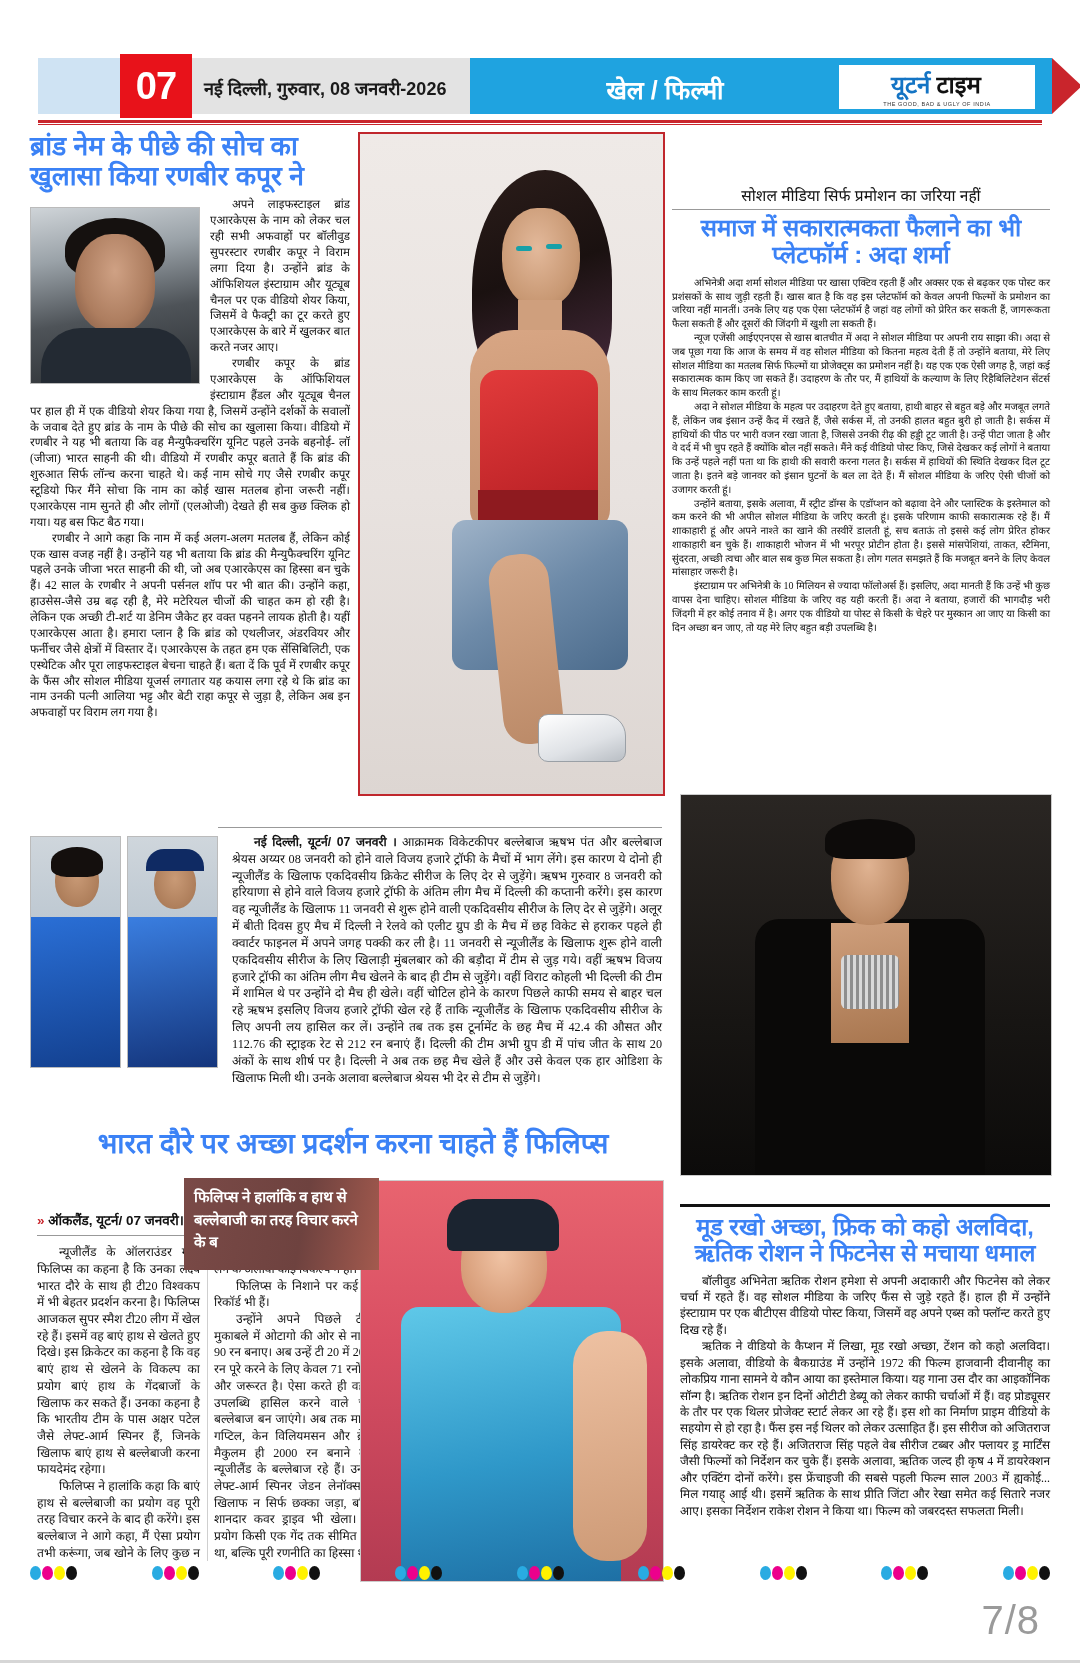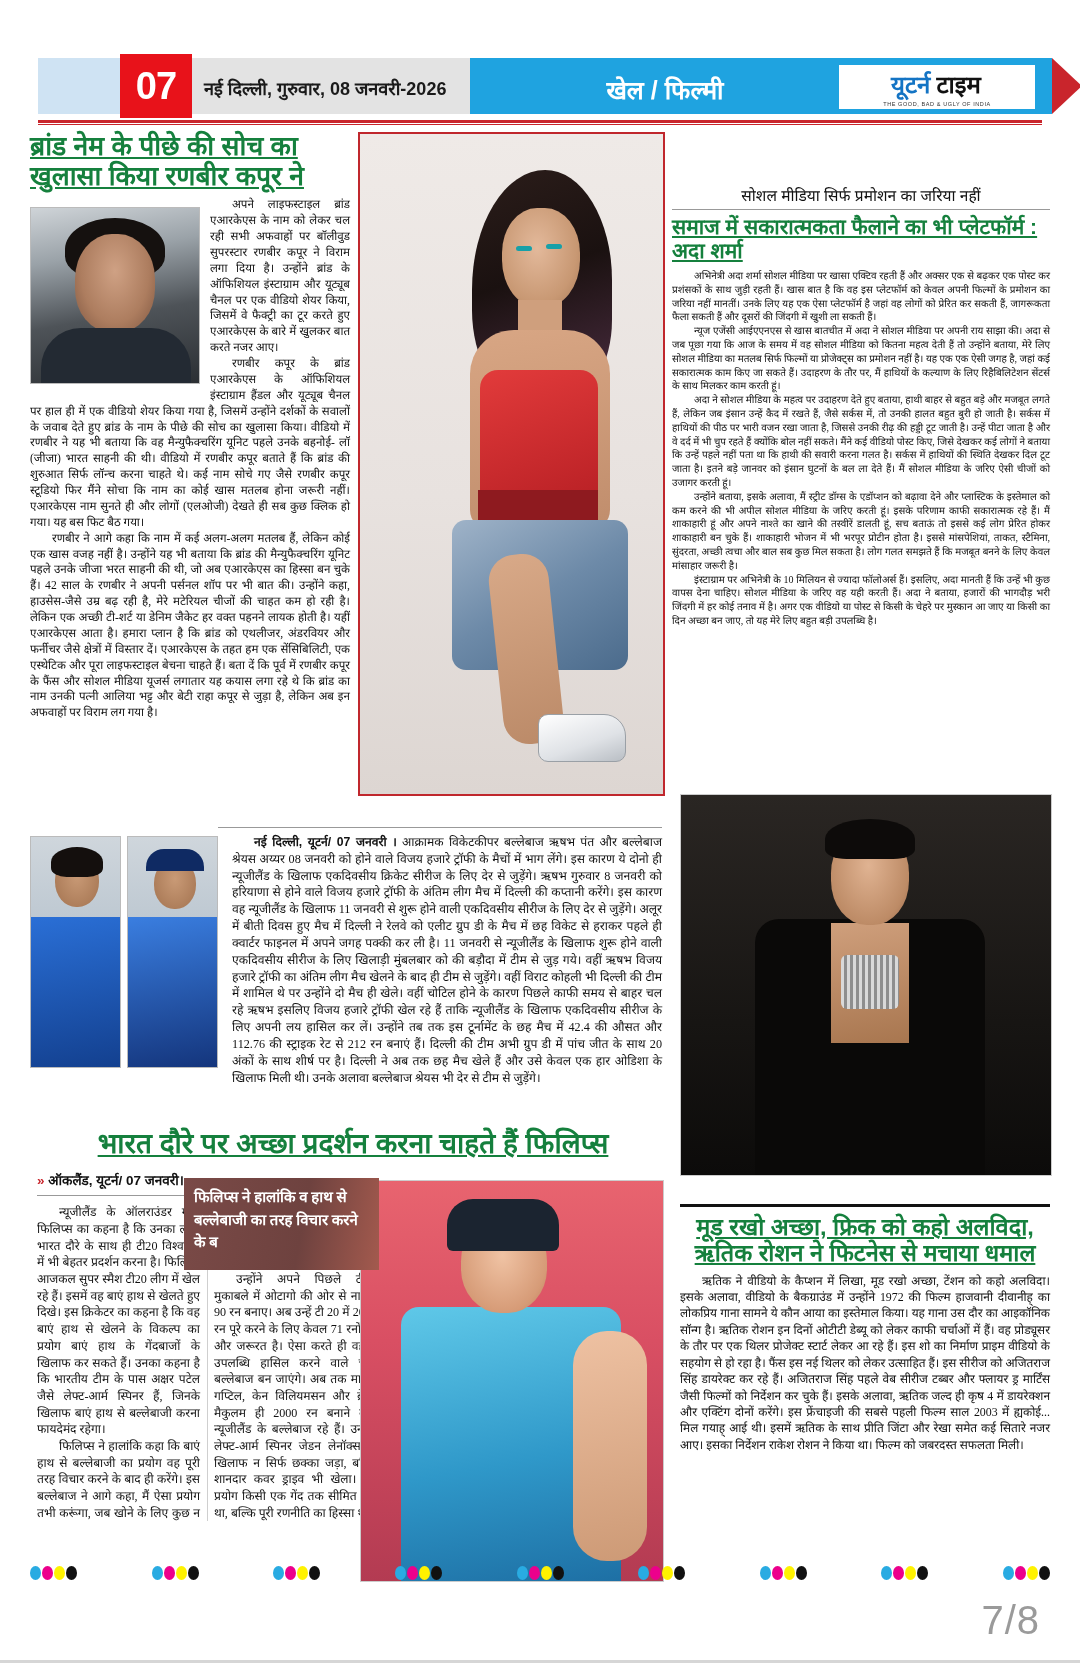--- a/index.html
+++ b/index.html
@@ -33,21 +33,21 @@
      border:1px solid #1fa3e0;z-index:6;display:flex;flex-direction:column;align-items:center;justify-content:center;}
   .logo-line{display:flex;align-items:center;gap:4px;}
   .logo-a{color:#1474c4;font-weight:bold;font-size:24px;font-family:"Liberation Sans",sans-serif;}
   .logo-b{color:#111;font-weight:bold;font-size:24px;font-family:"Liberation Sans",sans-serif;
      background:#fff;padding:0 2px;}
   .logo-tag{font-size:5.5px;letter-spacing:.6px;color:#333;font-family:"Liberation Sans",sans-serif;margin-top:1px;}
   .red-rule{position:absolute;left:38px;top:120px;width:1004px;height:3px;background:#c9252c;}
   .red-rule2{position:absolute;left:38px;top:124px;width:1004px;height:1px;background:#c9252c;}
 
   
-  .hl{font-family:"Liberation Sans",sans-serif;font-weight:bold;color:#15803d;line-height:1.12;text-decoration:underline;}
+  .hl{font-family:"Liberation Sans",sans-serif;font-weight:bold;color:#3b82f6;line-height:1.12;}
   .kicker{font-size:15.5px;color:#111;text-align:center;font-family:"Liberation Sans",sans-serif;}
   .body-txt{font-size:12.1px;line-height:1.38;text-align:justify;color:#111;
      font-family:"Liberation Serif",serif;}
   .body-txt p{margin:0 0 0 0;text-indent:22px;}
   .hr-thin{height:1px;background:#999;width:100%;}
   .hr-thick{height:3px;background:#111;width:100%;}
 
   
   .a1{position:absolute;left:30px;top:132px;width:320px;}
   .a1 .hl{font-size:26.5px;}
@@ -78,21 +78,21 @@
   .cp-belt{position:absolute;left:118px;top:356px;width:120px;height:30px;background:#8e1a1f;}
   .cp-denim{position:absolute;left:92px;top:386px;width:176px;height:150px;border-radius:14px;
      background:linear-gradient(150deg,#9fb3c8 0%,#6d8aa8 50%,#4b6b8c 100%);}
   .cp-leg{position:absolute;left:136px;top:420px;width:60px;height:190px;border-radius:26px;
      background:linear-gradient(170deg,#d8a988 0%,#bb8a68 100%);transform:rotate(-6deg);}
   .cp-shoe{position:absolute;left:178px;top:580px;width:86px;height:46px;border-radius:10px 22px 10px 10px;
      background:linear-gradient(160deg,#ffffff 0%,#dfe2e6 60%,#b9bec4 100%);border:1px solid #9aa0a6;}
 
   
   .a2{position:absolute;left:672px;top:140px;width:378px;margin-top:44px;}
-  .a2 .hl{font-size:21px;}
+  .a2 .hl{font-size:24px;text-align:center;}
   .a2 .body-txt{font-size:10px;}
 
   
   .a3{position:absolute;left:30px;top:818px;width:632px;}
   .a3 .hl{font-size:28px;}
   .a3-sub{font-size:16px;text-align:right;font-family:"Liberation Sans",sans-serif;color:#111;}
   .a3-photos{float:left;width:188px;margin:8px 14px 6px 0;display:flex;gap:6px;}
   .ph-pant,.ph-iyer{width:91px;height:230px;border:1px solid #bbb;position:relative;overflow:hidden;
      background:linear-gradient(180deg,#cfd6dc 0%,#9fb0bf 100%);}
   .ph-pant .jersey{position:absolute;left:0;bottom:0;width:91px;height:150px;
@@ -104,21 +104,21 @@
      background:linear-gradient(170deg,#3a7ee0 0%,#14357c 100%);}
   .ph-iyer .head{position:absolute;left:26px;top:22px;width:42px;height:50px;border-radius:48%;
      background:radial-gradient(ellipse at 50% 40%,#c99a76 0%,#a2724f 100%);}
   .ph-iyer .cap{position:absolute;left:18px;top:12px;width:58px;height:22px;border-radius:18px 18px 0 0;background:#0f2a63;}
   .a3 .body-txt{font-size:12.2px;}
   .byline{font-weight:bold;font-family:"Liberation Sans",sans-serif;}
 
   
   .a4{position:absolute;left:37px;top:1128px;width:632px;}
   .a4 .hl{font-size:28px;text-align:center;}
-  .a4-loc{font-size:13.5px;font-weight:bold;font-family:"Liberation Sans",sans-serif;color:#111;}
+  .a4-loc{font-size:13.5px;font-weight:bold;font-family:"Liberation Sans",sans-serif;color:#111;margin-top:40px;}
   .a4-loc .arrow{color:#c9252c;font-weight:bold;}
   .quotebox{position:absolute;left:184px;top:1178px;width:195px;height:92px;
      background:linear-gradient(100deg,#7a4a47 0%,#6e423f 60%,#a35a4e 100%);
      color:#fff;font-family:"Liberation Serif",serif;font-weight:bold;font-size:15px;line-height:1.5;
      padding:8px 10px;box-sizing:border-box;overflow:hidden;z-index:4;}
   .a4-photo{position:absolute;left:360px;top:1180px;width:302px;height:400px;
      border:1px solid #ccc;overflow:hidden;background:linear-gradient(180deg,#e8646f 0%,#d94f63 40%,#b33b52 100%);}
   .p4-head{position:absolute;left:100px;top:36px;width:86px;height:96px;border-radius:46%;
      background:radial-gradient(ellipse at 48% 40%,#f0c3a4 0%,#d69b77 70%,#b87a57 100%);}
   .p4-cap{position:absolute;left:86px;top:18px;width:112px;height:52px;border-radius:26px 26px 6px 6px;background:#1b2430;}
@@ -282,20 +282,21 @@
     <div class="h5-head"></div>
     <div class="h5-hair"></div>
     <div class="h5-neck"></div>
   </div>
 
   <div class="a5">
     <div class="hr-thick" style="margin-bottom:7px"></div>
     <div class="hl">मूड रखो अच्छा, फ्रिक को कहो अलविदा, ऋतिक रोशन ने फिटनेस से मचाया धमाल</div>
     <div style="height:6px"></div>
     <div class="body-txt">
+      <p>बॉलीवुड अभिनेता ऋतिक रोशन हमेशा से अपनी अदाकारी और फिटनेस को लेकर चर्चा में रहते हैं। वह सोशल मीडिया के जरिए फैंस से जुड़े रहते हैं। हाल ही में उन्होंने इंस्टाग्राम पर एक बीटीएस वीडियो पोस्ट किया, जिसमें वह अपने एब्स को फ्लॉन्ट करते हुए दिख रहे हैं।</p>
       <p>ऋतिक ने वीडियो के कैप्शन में लिखा, मूड रखो अच्छा, टेंशन को कहो अलविदा। इसके अलावा, वीडियो के बैकग्राउंड में उन्होंने 1972 की फिल्म हाजवानी दीवानीह् का लोकप्रिय गाना सामने ये कौन आया का इस्तेमाल किया। यह गाना उस दौर का आइकॉनिक सॉन्ग है। ऋतिक रोशन इन दिनों ओटीटी डेब्यू को लेकर काफी चर्चाओं में हैं। वह प्रोड्यूसर के तौर पर एक थिलर प्रोजेक्ट स्टार्ट लेकर आ रहे हैं। इस शो का निर्माण प्राइम वीडियो के सहयोग से हो रहा है। फैंस इस नई थिलर को लेकर उत्साहित हैं। इस सीरीज को अजितराज सिंह डायरेक्ट कर रहे हैं। अजितराज सिंह पहले वेब सीरीज टब्बर और फ्लायर ड्र मार्टिंस जैसी फिल्मों को निर्देशन कर चुके हैं। इसके अलावा, ऋतिक जल्द ही कृष 4 में डायरेक्शन और एक्टिंग दोनों करेंगे। इस फ्रेंचाइजी की सबसे पहली फिल्म साल 2003 में ह्यकोई... मिल गयाह् आई थी। इसमें ऋतिक के साथ प्रीति जिंटा और रेखा समेत कई सितारे नजर आए। इसका निर्देशन राकेश रोशन ने किया था। फिल्म को जबरदस्त सफलता मिली।</p>
     </div>
   </div>
 
   <div class="regmarks">
     <div class="dotset">
       <div class="dot d-c"></div>
       <div class="dot d-m"></div>
       <div class="dot d-y"></div>
       <div class="dot d-k"></div>

